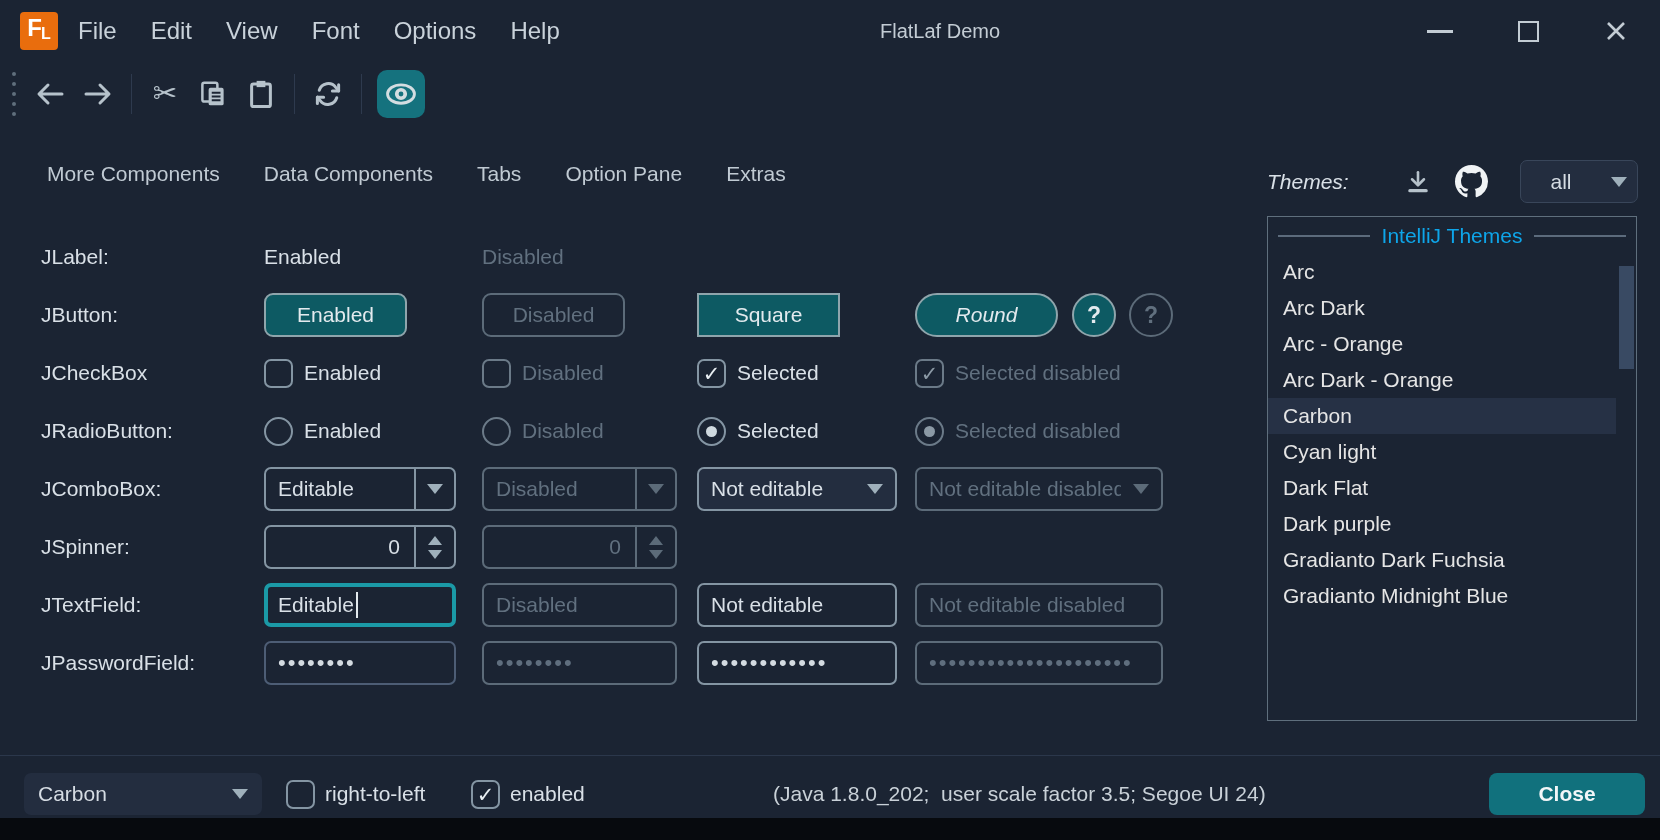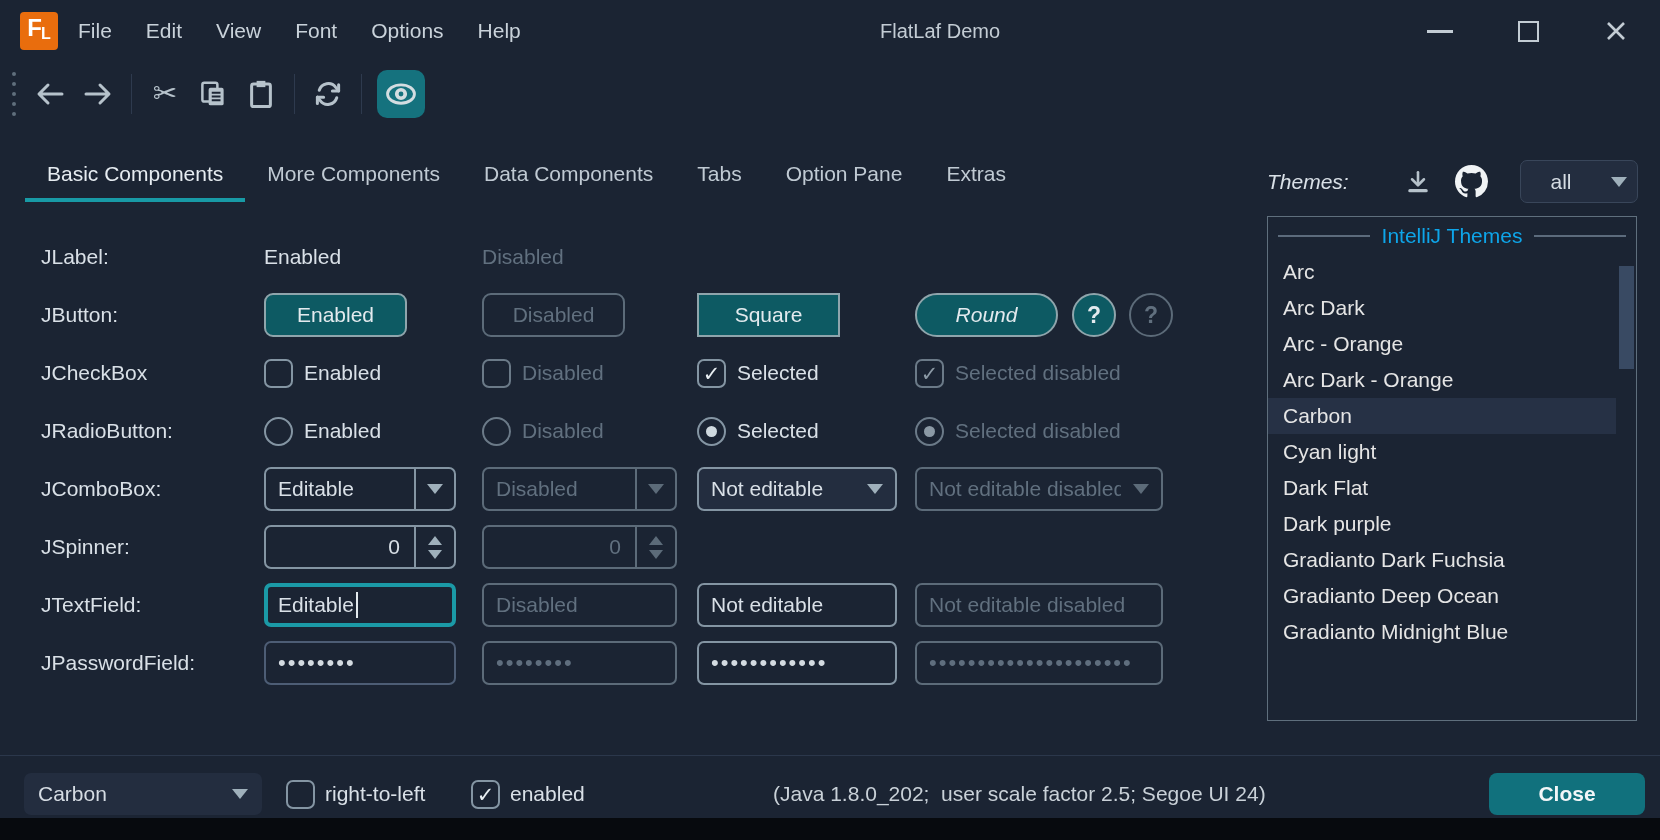--- a/index.html
+++ b/index.html
@@ -22,21 +22,21 @@
        font-family:"Liberation Sans","DejaVu Sans",sans-serif;color:var(--fg);}
 
   
   .titlebar{position:relative;height:62px;display:flex;align-items:center;}
   .logo{width:38px;height:38px;margin-left:20px;border-radius:4px;background:#e96d0d;
         display:flex;align-items:flex-start;justify-content:center;padding-top:4px;
         font-weight:bold;color:#fff;line-height:1;}
   .logo .lf{font-size:24px;}
   .logo .ll{font-size:16px;margin-top:10px;margin-left:-1px;}
   .menubar{display:flex;margin-left:3px;}
-  .menu-item{padding:0 17px;font-size:21px;color:#c9d2da;cursor:default;}
+  .menu-item{padding:0 17px;font-size:24px;color:#c9d2da;cursor:default;}
   .win-title{position:absolute;left:880px;top:0;height:62px;display:flex;align-items:center;
              font-size:20px;color:#c3ccd4;}
   .win-controls{position:absolute;right:0;top:0;height:62px;display:flex;}
   .win-btn{width:88px;height:62px;display:flex;align-items:center;justify-content:center;}
   .min-glyph{width:26px;height:3px;background:#c3ccd4;}
   .max-glyph{width:21px;height:21px;border:2.5px solid #c3ccd4;}
 
   
   .toolbar{height:63px;display:flex;align-items:center;padding-left:10px;}
   .grip{display:flex;flex-direction:column;gap:6px;margin:0 10px 0 2px;}
@@ -251,21 +251,20 @@
     <div class="tb-sep"></div>
     <div class="tb-btn toggled">
       <svg width="34" height="34" viewBox="0 0 24 24" fill="none" stroke="#d3dde1" stroke-width="2">
           <ellipse cx="12" cy="12" rx="9.5" ry="6.5"></ellipse>
           <circle cx="12" cy="12" r="3" stroke-width="2.6"></circle>
         </svg>
     </div>
   </div>
 
   <div class="tabbar">
-    <div class="tab selected">Basic Components</div>
     <div class="tab">More Components</div>
     <div class="tab">Data Components</div>
     <div class="tab">Tabs</div>
     <div class="tab">Option Pane</div>
     <div class="tab">Extras</div>
   </div>
 
   <div class="content">
 
     <div class="crow">
@@ -500,21 +499,20 @@
     <div class="tl-items">
       <div class="tl-item">Arc</div>
       <div class="tl-item">Arc Dark</div>
       <div class="tl-item">Arc - Orange</div>
       <div class="tl-item">Arc Dark - Orange</div>
       <div class="tl-item selected">Carbon</div>
       <div class="tl-item">Cyan light</div>
       <div class="tl-item">Dark Flat</div>
       <div class="tl-item">Dark purple</div>
       <div class="tl-item">Gradianto Dark Fuchsia</div>
-      <div class="tl-item">Gradianto Deep Ocean</div>
       <div class="tl-item">Gradianto Midnight Blue</div>
     </div>
     <div class="tl-scrollbar"></div>
   </div>
 
   <div class="bottom-sep"></div>
   <div class="bottombar">
     <div class="lnf-combo">
       <span class="ctext">Carbon</span>
       <span class="azone">
@@ -524,18 +522,18 @@
     <div class="bb-check1">
       <span class="cb"></span>
       <span class="cklabel">right-to-left</span>
     </div>
     <div class="bb-check2">
       <span class="cb">
           <span>✓</span>
         </span>
       <span class="cklabel">enabled</span>
     </div>
-    <div class="status">(Java 1.8.0_202;  user scale factor 2.5; Segoe UI 24)</div>
+    <div class="status">(Java 1.8.0_202;  user scale factor 3.5; Segoe UI 24)</div>
     <div class="close-btn">Close</div>
   </div>
   <div class="bottom-strip"></div>
 
 </div>
 
 </body></html>

